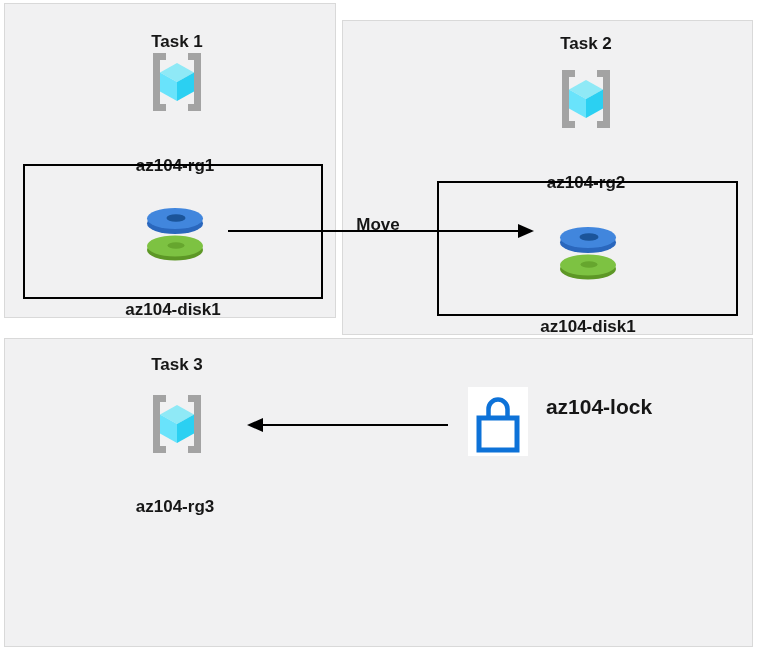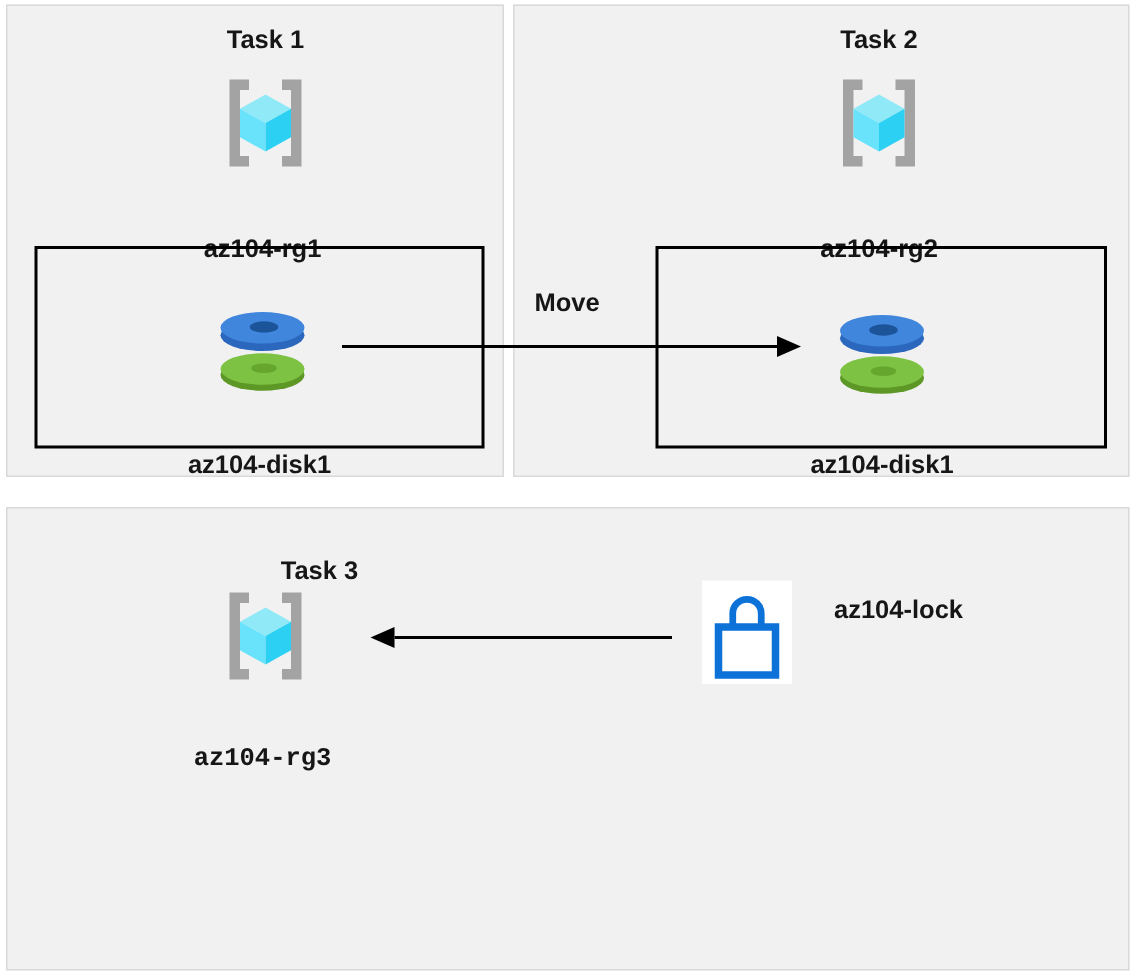--- a/index.html
+++ b/index.html
@@ -2,53 +2,53 @@
 <html style="--panel-bg: #f1f1f2; --panel-border: #d9d9d9; --box-border: #000000; --bracket: #a3a3a3; --cube-top: #8fe9f6; --cube-left: #69e3fb; --cube-right: #2bd0f2; --disk-blue-top: #4186dd; --disk-blue-side: #2a67bd; --disk-blue-hole: #1b5499; --disk-green-top: #7dc242; --disk-green-side: #5d9726; --disk-green-hole: #66a62e; --lock-blue: #0d72d8;"><head>
 <meta charset="utf-8">
 <style>
   html,body{margin:0;padding:0;background:#ffffff;}
   #canvas{
     position:relative;width:757px;height:653px;background:#ffffff;overflow:hidden;
     font-family:"Liberation Sans",sans-serif;font-weight:700;color:#161616;
   }
   .panel{position:absolute;background:var(--panel-bg);border:1px solid var(--panel-border);box-sizing:border-box;}
   #panel-task1{left:4px;top:3px;width:332px;height:315px;}
-  #panel-task2{left:342px;top:3px;width:411px;height:315px;}
+  #panel-task2{left:342px;top:20px;width:411px;height:315px;}
   #panel-task3{left:4px;top:338px;width:749px;height:309px;}
   .ttl{position:absolute;transform:translateX(-50%);white-space:nowrap;font-size:17px;}
   .rg-icon{position:absolute;width:56px;height:60px;}
   .resbox{position:absolute;border:2px solid var(--box-border);box-sizing:border-box;}
   .disk-icon{position:absolute;width:60px;height:62px;}
   .lbl{font-size:17px;margin-top:32px;}
   
   .bracket{stroke:var(--bracket);stroke-width:7;fill:none;}
   .cube-top{fill:var(--cube-top);}
   .cube-left{fill:var(--cube-left);}
   .cube-right{fill:var(--cube-right);}
   .d-blue-side{fill:var(--disk-blue-side);}
   .d-blue-top{fill:var(--disk-blue-top);}
   .d-blue-hole{fill:var(--disk-blue-hole);}
   .d-green-side{fill:var(--disk-green-side);}
   .d-green-top{fill:var(--disk-green-top);}
   .d-green-hole{fill:var(--disk-green-hole);}
   .arrow-line{stroke:#000;stroke-width:2;}
   .arrow-head{fill:#000;}
-  #move-label{position:absolute;left:378px;top:192px;transform:translateX(-50%);font-size:17px;}
+  #move-label{position:absolute;left:378px;top:215px;transform:translateX(-50%);font-size:17px;}
   #lock-icon{position:absolute;left:468px;top:387px;width:60px;height:69px;background:#ffffff;}
   .lock-stroke{stroke:var(--lock-blue);fill:none;}
   #lock-text{position:absolute;left:599px;top:393px;transform:translateX(-50%);
-    text-align:center;font-size:17px;line-height:28px;white-space:nowrap;}
+    text-align:center;font-size:21px;line-height:28px;white-space:nowrap;}
 </style>
 </head>
 <body>
 
 <div id="canvas">
 
   <section class="panel" id="panel-task1">
-    <div class="ttl" style="left:172px;top:13px;">Task 1</div>
+    <div class="ttl" style="left:172px;top:28px;">Task 1</div>
 
     <div class="rg-icon" style="left:144px;top:48px;">
       <svg width="56" height="60" viewBox="0 0 56 60" aria-hidden="true">
         <path class="bracket" d="M17,4.5 L7.5,4.5 L7.5,55.5 L17,55.5"></path>
         <path class="bracket" d="M39,4.5 L48.5,4.5 L48.5,55.5 L39,55.5"></path>
         <path class="cube-top" d="M28,11 L45,20.5 L28,30 L11,20.5 Z"></path>
         <path class="cube-left" d="M11,20.5 L28,30 L28,49 L11,39.5 Z"></path>
         <path class="cube-right" d="M45,20.5 L45,39.5 L28,49 L28,30 Z"></path>
       </svg>
     </div>
@@ -94,33 +94,33 @@
           <ellipse class="d-blue-side" cx="30" cy="21.5" rx="28" ry="10.5"></ellipse>
           <ellipse class="d-blue-top" cx="30" cy="16.5" rx="28" ry="10.5"></ellipse>
           <ellipse class="d-blue-hole" cx="31" cy="16" rx="9.5" ry="3.8"></ellipse>
         </svg>
       </div>
       <div class="ttl lbl" style="left:149px;top:102px;">az104-disk1</div>
     </div>
   </section>
 
   <section class="panel" id="panel-task3">
-    <div class="ttl" style="left:172px;top:32px;margin-left:36px;">Task 3</div>
+    <div class="ttl" style="left:172px;top:16px;">Task 3</div>
 
     <div class="rg-icon" style="left:144px;top:55px;">
       <svg width="56" height="60" viewBox="0 0 56 60" aria-hidden="true">
         <path class="bracket" d="M17,4.5 L7.5,4.5 L7.5,55.5 L17,55.5"></path>
         <path class="bracket" d="M39,4.5 L48.5,4.5 L48.5,55.5 L39,55.5"></path>
         <path class="cube-top" d="M28,11 L45,20.5 L28,30 L11,20.5 Z"></path>
         <path class="cube-left" d="M11,20.5 L28,30 L28,49 L11,39.5 Z"></path>
         <path class="cube-right" d="M45,20.5 L45,39.5 L28,49 L28,30 Z"></path>
       </svg>
     </div>
 
-    <div class="ttl lbl" style="left:170px;top:126px;font-family:Liberation Mono, monospace;">az104-rg3</div>
+    <div class="ttl lbl" style="left:170px;top:126px;">az104-rg3</div>
 
   </section>
 
   <div id="move-label">Move</div>
   <svg style="position:absolute;left:226px;top:222px;" width="310" height="18" aria-hidden="true">
     <line class="arrow-line" x1="2" y1="9" x2="292" y2="9"></line>
     <polygon class="arrow-head" points="292,2 308,9 292,16"></polygon>
   </svg>
 
   <svg style="position:absolute;left:245px;top:416px;" width="205" height="18" aria-hidden="true">

